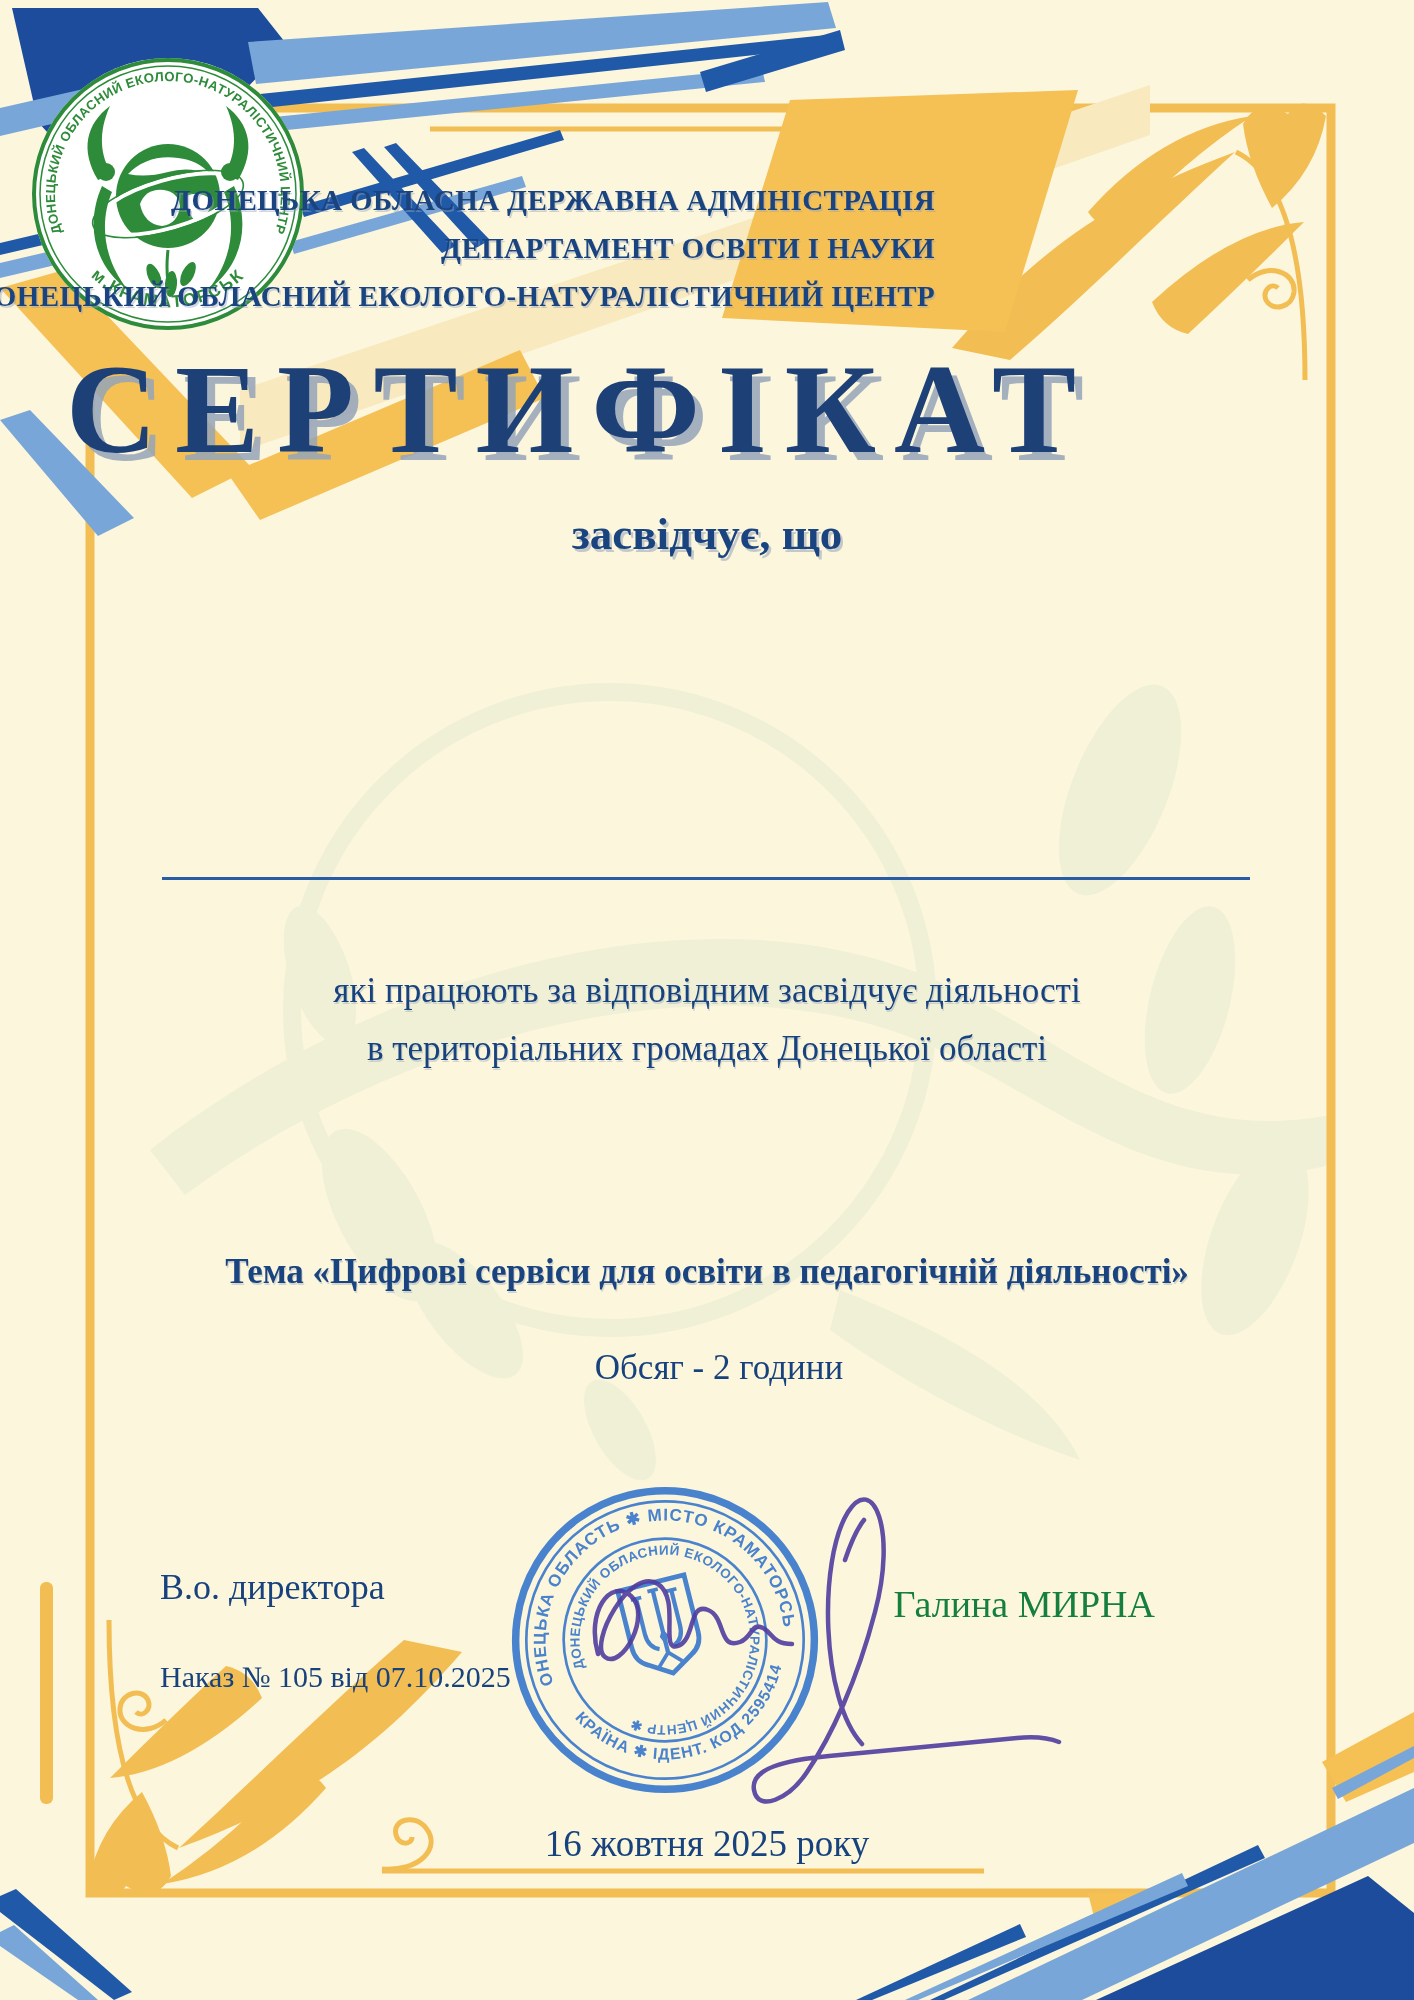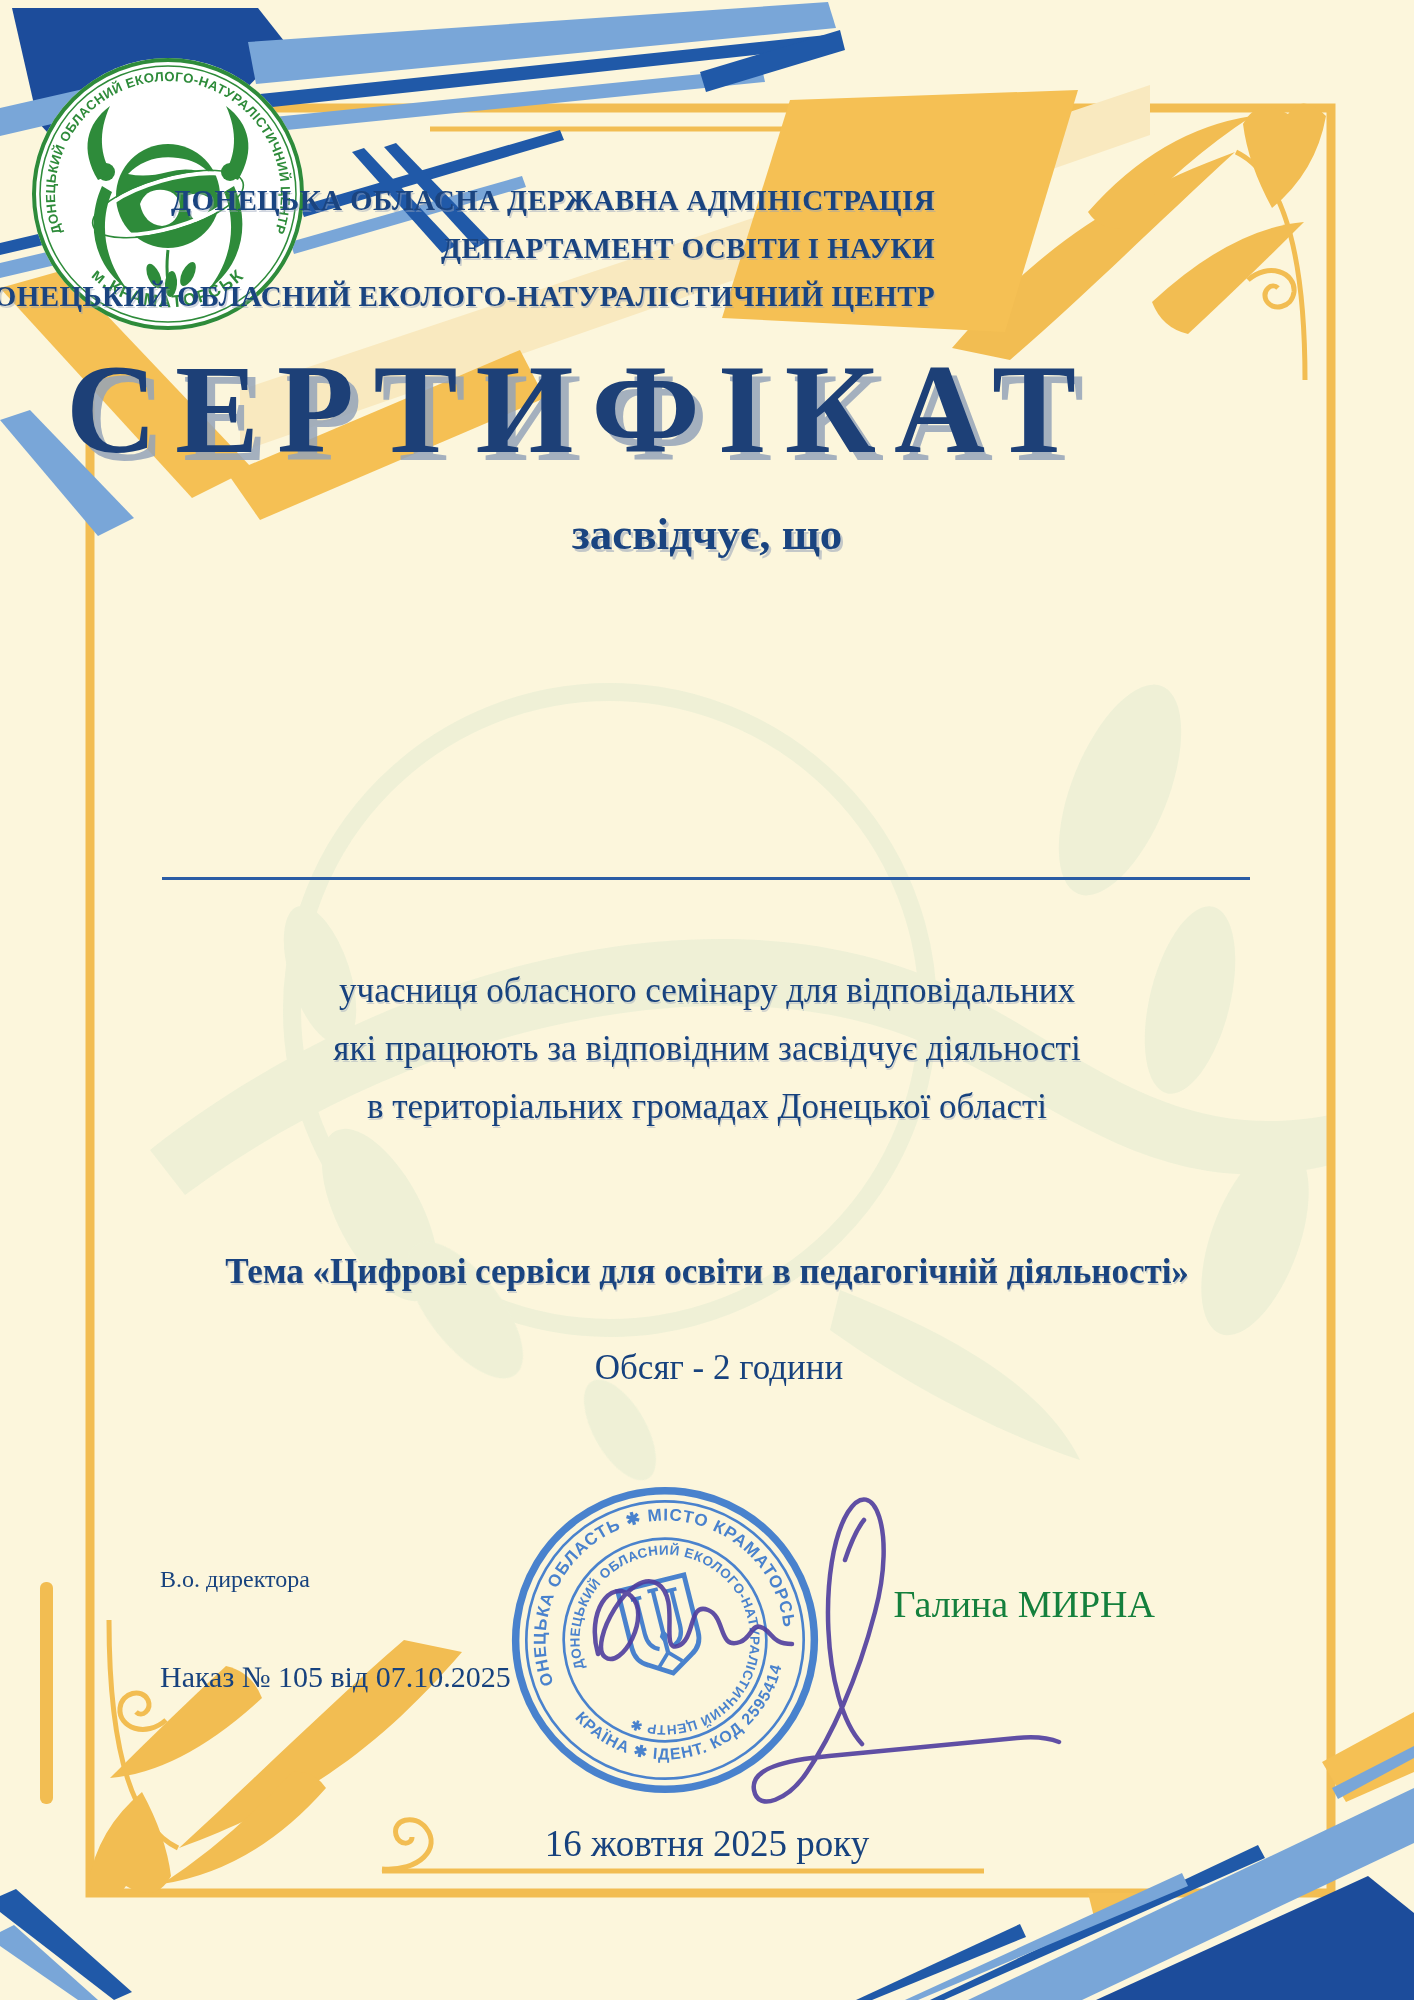--- a/index.html
+++ b/index.html
@@ -50,21 +50,21 @@
   .theme-line{
     top:1252px; left:60px; width:1294px; text-align:center;
     font-size:35px; font-weight:bold; 
     color:#1A4480; text-shadow:1px 1.5px 0 rgba(150,162,184,.4);
     white-space:nowrap;
   }
   .duration-line{
     top:1348px; left:0; width:1414px; text-align:center;
     font-size:35px; color:#17427E;padding-left:12px;
   }
-  .signer-role{ top:1566px; left:160px; font-size:24px; color:#17427E;}
+  .signer-role{ top:1566px; left:160px; font-size:36px; color:#17427E;}
   .order-ref{ top:1660px; left:160px; font-size:30px; color:#17427E;}
   .signer-name{ top:1570px; left:855px; width:300px; text-align:right; font-size:38px; color:#15803d; white-space:nowrap;margin-top:12px;}
   .issue-date{ top:1822px; left:0; width:1414px; text-align:center; font-size:37px; color:#17427E;}
 </style>
 </head>
 <body>
 
 <div class="page">
 
   <svg class="abs" style="left:0;top:0" width="1414" height="2000" viewBox="0 0 1414 2000">
@@ -179,21 +179,20 @@
     <div>ДОНЕЦЬКИЙ ОБЛАСНИЙ ЕКОЛОГО-НАТУРАЛІСТИЧНИЙ ЦЕНТР</div>
   </div>
 
   <div class="abs cert-title">СЕРТИФІКАТ</div>
 
   <div class="abs cert-subtitle">засвідчує, що</div>
 
   <div class="abs name-underline"></div>
 
   <div class="abs body-text">
-    <div>учасниця обласного семінару для відповідальних</div>
     <div>які працюють за відповідним засвідчує діяльності</div>
     <div>в територіальних громадах Донецької області</div>
   </div>
 
   <div class="abs theme-line">Тема «Цифрові сервіси для освіти в педагогічній діяльності»</div>
 
   <div class="abs duration-line">Обсяг - 2 години</div>
 
   <div class="abs signer-role">В.о. директора</div>
   <div class="abs order-ref">Наказ № 105 від 07.10.2025</div>

